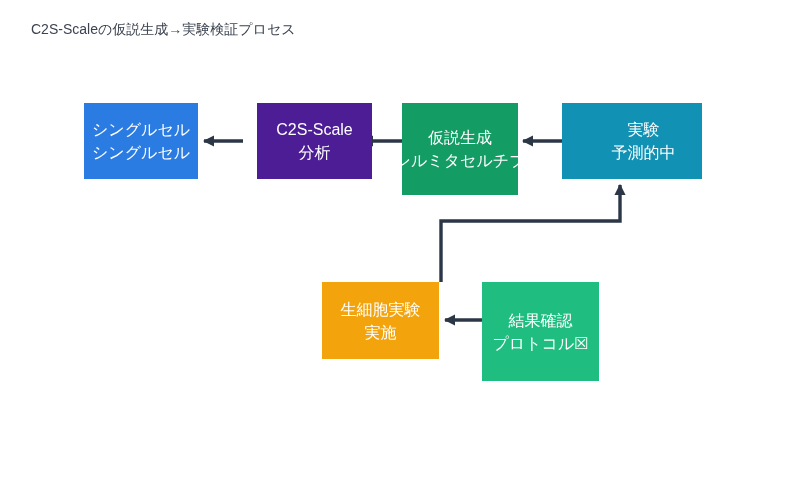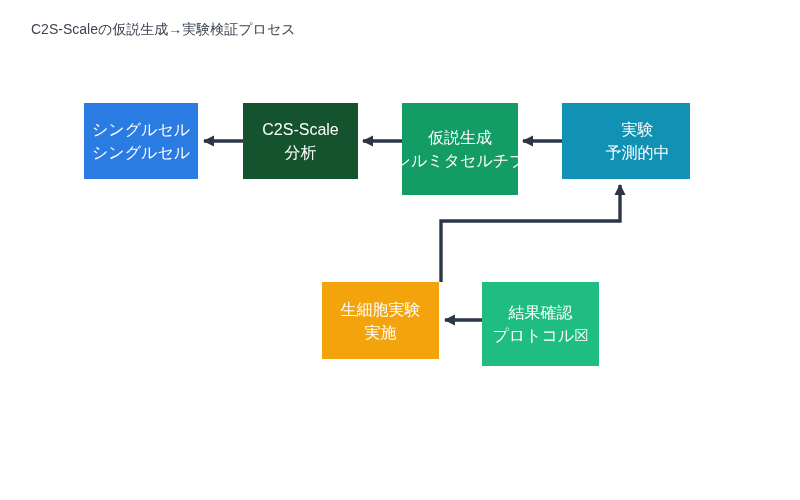--- a/index.html
+++ b/index.html
@@ -73,38 +73,38 @@
     <path class="edge" d="M562,141 H523" marker-end="url(#ah)"></path>
     <path class="edge" d="M441,282 V221 H620 V185" marker-end="url(#ah)"></path>
     <path class="edge" d="M482,320 H445" marker-end="url(#ah)"></path>
   </svg>
 
   <div class="node" style="left: 84px; top: 103px; width: 114px; height: 76px; background: rgb(43, 124, 226);">
     <div class="node-line">シングルセル</div>
     <div class="node-line">シングルセル</div>
   </div>
 
-  <div class="node" style="left: 243px; top: 103px; width: 115px; height: 76px; background: #14532d;">
+  <div class="node" style="left: 257px; top: 103px; width: 115px; height: 76px; background: #4c1d95;">
     <div class="node-line">C2S-Scale</div>
     <div class="node-line">分析</div>
   </div>
 
   <div class="node" style="left: 402px; top: 103px; width: 116px; height: 92px; background: rgb(19, 156, 99);">
     <div class="node-line">仮説生成</div>
     <div class="node-line">（シルミタセルチブ）</div>
   </div>
 
-  <div class="node" style="left: 562px; top: 103px; width: 128px; height: 76px; background: rgb(17, 146, 180); padding-left: 23px;">
+  <div class="node" style="left: 562px; top: 103px; width: 140px; height: 76px; background: rgb(17, 146, 180); padding-left: 23px;">
     <div class="node-line">実験</div>
     <div class="node-line">予測的中</div>
   </div>
 
   <div class="node" style="left: 322px; top: 282px; width: 117px; height: 77px; background: rgb(243, 164, 13);">
     <div class="node-line">生細胞実験</div>
     <div class="node-line">実施</div>
   </div>
 
-  <div class="node" style="left: 482px; top: 282px; width: 117px; height: 84px; background: rgb(32, 189, 128);">
+  <div class="node" style="left: 482px; top: 282px; width: 117px; height: 99px; background: rgb(32, 189, 128);">
     <div class="node-line">結果確認</div>
     <div class="node-line">プロトコル☒</div>
   </div>
 
 </div>
 
 </body></html>

